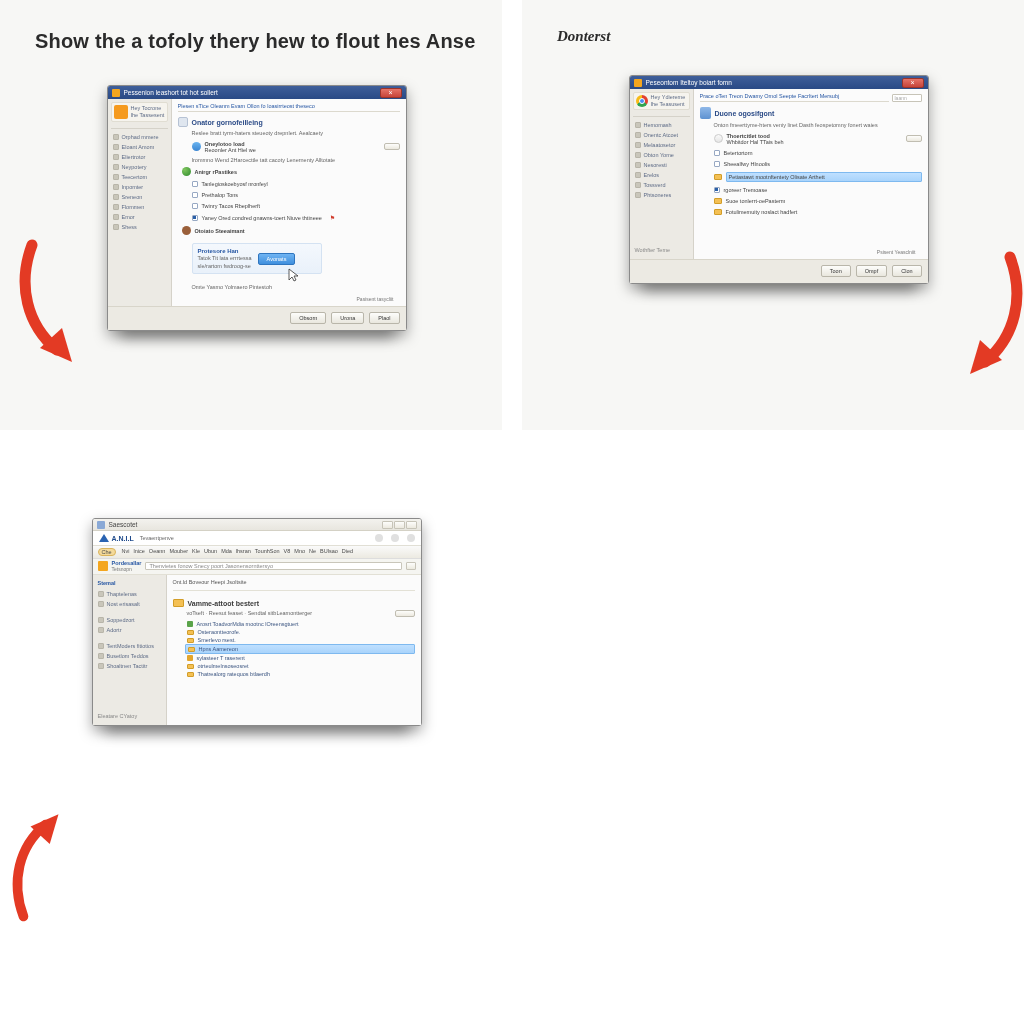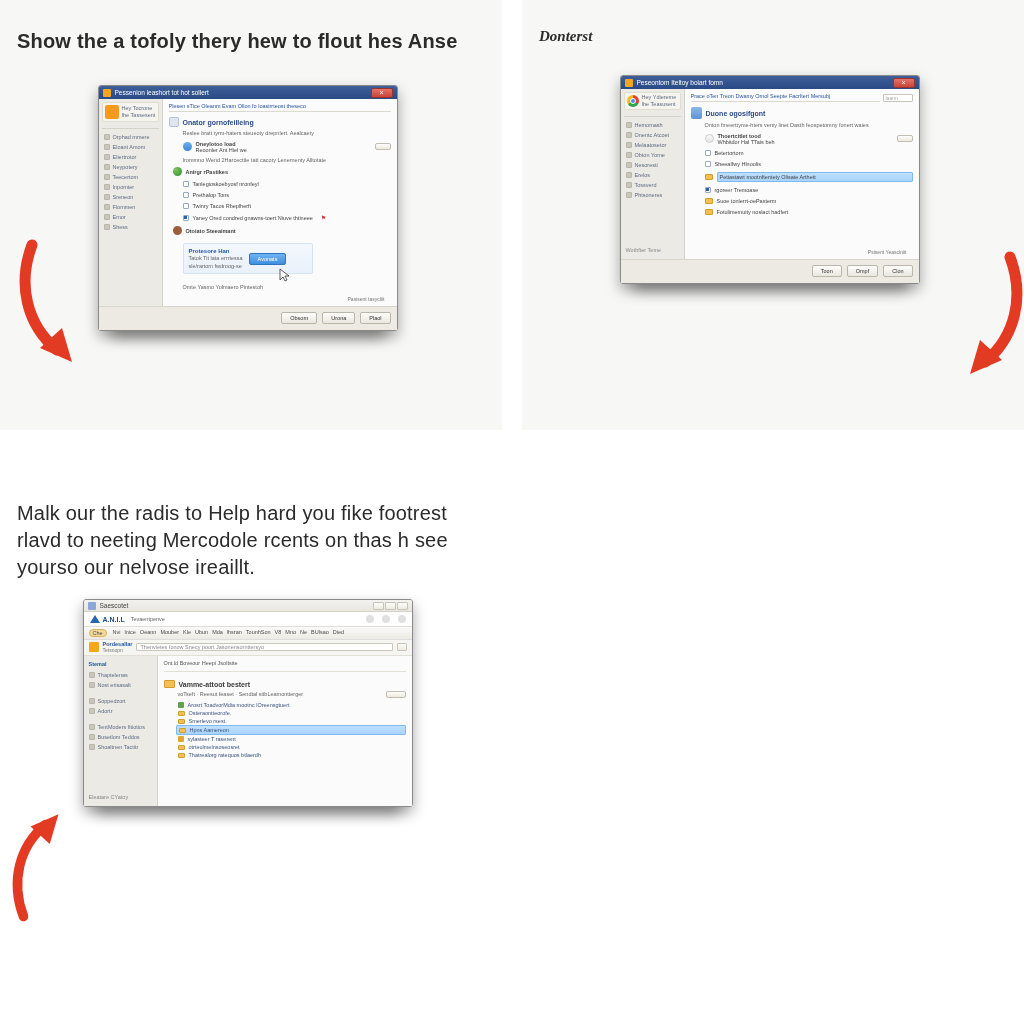--- a/index.html
+++ b/index.html
@@ -15,21 +15,21 @@
     display: grid;
     grid-template-columns: 1fr 1fr;
     grid-template-rows: 430px 1fr;
     gap: 20px;
     padding: 0;
     width: 1024px;
     height: 1024px;
   }
   .panel {
     background: #f7f7f5;
-    padding: 28px 24px 10px 17px;
+    padding: 28px 24px 10px 35px;
     position: relative;
   }
   .panel.white { background: #fff; }
   .caption {
     font-size: 20px;
     font-weight: 600;
     color: #2b2b2b;
     line-height: 1.35;
     margin: 0 0 4px 0;
     letter-spacing: 0.2px;
@@ -604,21 +604,20 @@
 
     <div class="arrow" style="right:-6px;bottom:48px;transform:scaleX(-1)">
       <svg viewBox="0 0 80 130">
           <path d="M20 5 C 5 45, 15 85, 45 110" stroke="#e33a24" stroke-width="11" fill="none" stroke-linecap="round"></path>
           <path d="M28 108 L60 122 L50 88 Z" fill="#e33a24"></path>
         </svg>
     </div>
   </div>
 
   <div class="panel white" style="padding-top:50px">
-    <p class="caption" style="font-weight:500">Malk our the radis to Help hard you fike footrest rlavd to neeting Mercodole rcents on thas h see yourso our nelvose ireaillt.</p>
 
     <div class="dialog wide">
       <div class="titlebar">
         <span class="app-ico"></span>
         <span>Saescotet</span>
         <span class="winbtns">
             <span></span>
             <span></span>
             <span></span>
           </span>

